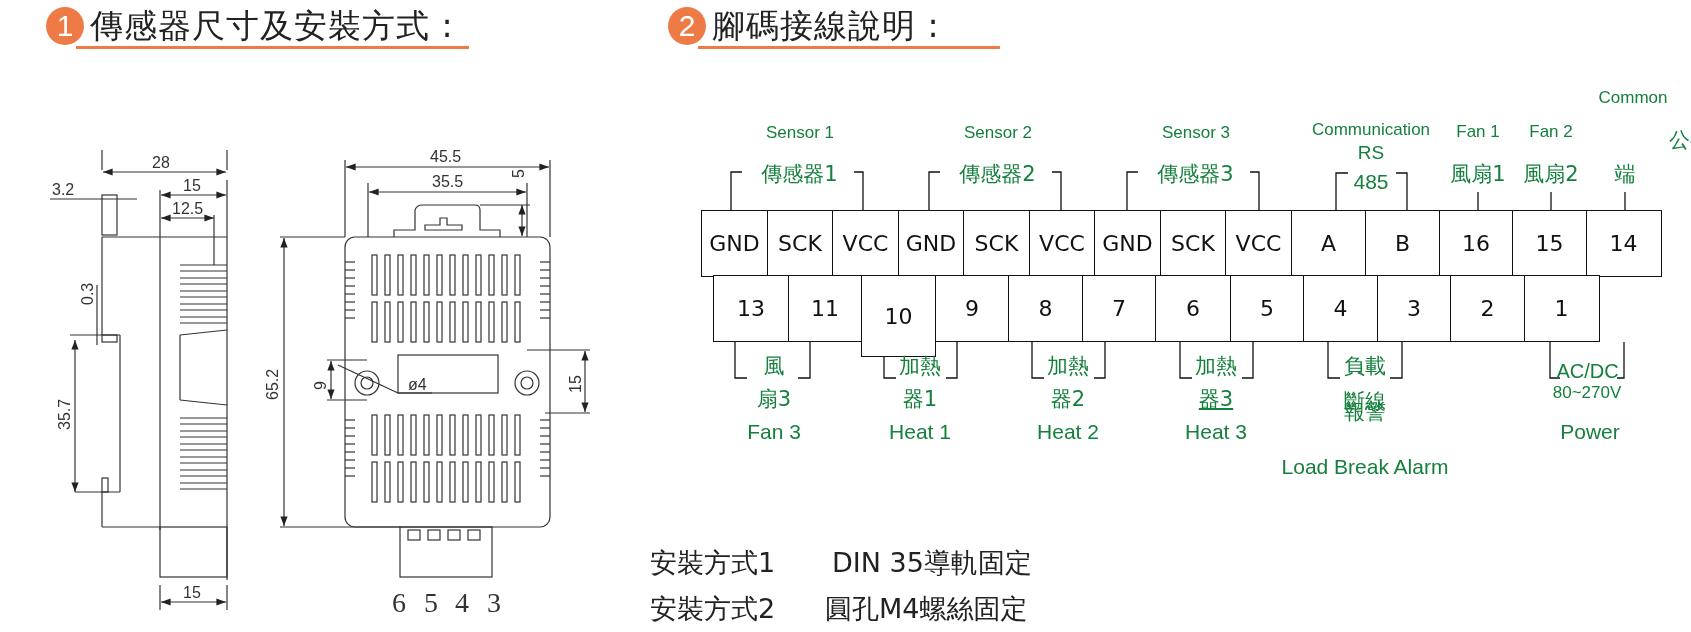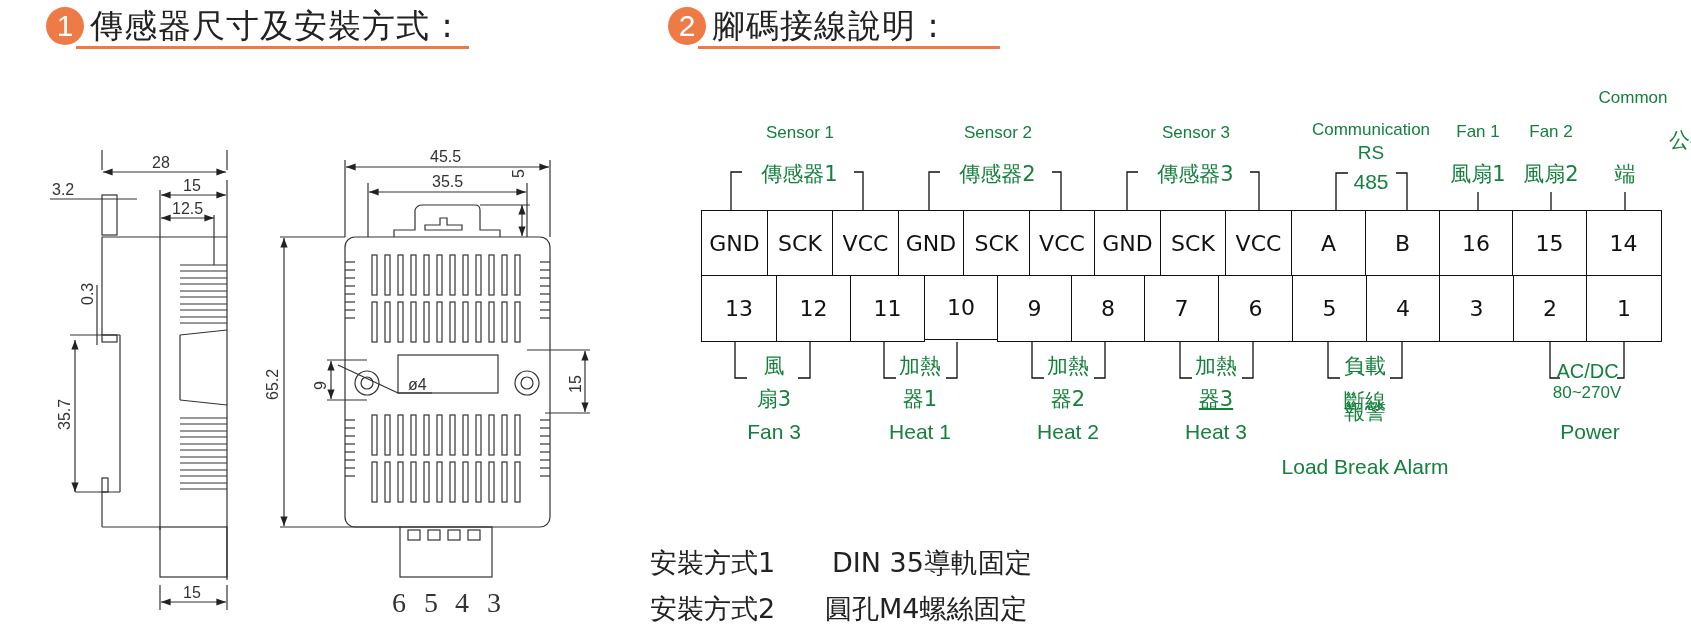--- a/index.html
+++ b/index.html
@@ -285,24 +285,23 @@
   <div class="cell" style="width:67px;height:67px;">SCK</div>
   <div class="cell" style="width:67px;height:67px;">VCC</div>
   <div class="cell" style="width:76px;height:67px;">A</div>
   <div class="cell" style="width:75px;height:67px;">B</div>
   <div class="cell" style="width:75px;height:67px;">16</div>
   <div class="cell" style="width:75px;height:67px;">15</div>
   <div class="cell" style="width:76px;height:67px;">14</div>
 </div>
 
 <div class="grid-bot" style="left:701px;top:275px;">
-  <div class="cell" style="width:76px;height:67px;margin-left:0">13</div>
-  <div class="cell" style="width:76px;height:67px;">12</div>
+  <div class="cell" style="width:76px;height:67px;margin-left:12px">13</div>
   <div class="cell" style="width:75px;height:67px;">11</div>
-  <div class="cell" style="width:75px;height:65px;">10</div>
+  <div class="cell" style="width:75px;height:82px;">10</div>
   <div class="cell" style="width:75px;height:67px;">9</div>
   <div class="cell" style="width:75px;height:67px;">8</div>
   <div class="cell" style="width:75px;height:67px;">7</div>
   <div class="cell" style="width:76px;height:67px;">6</div>
   <div class="cell" style="width:75px;height:67px;">5</div>
   <div class="cell" style="width:75px;height:67px;">4</div>
   <div class="cell" style="width:75px;height:67px;">3</div>
   <div class="cell" style="width:75px;height:67px;">2</div>
   <div class="cell" style="width:76px;height:67px;">1</div>
 </div>

